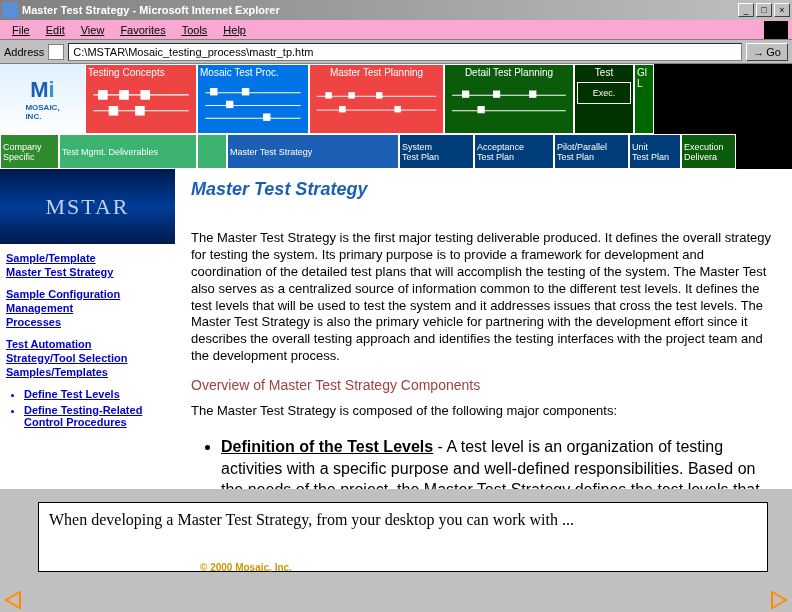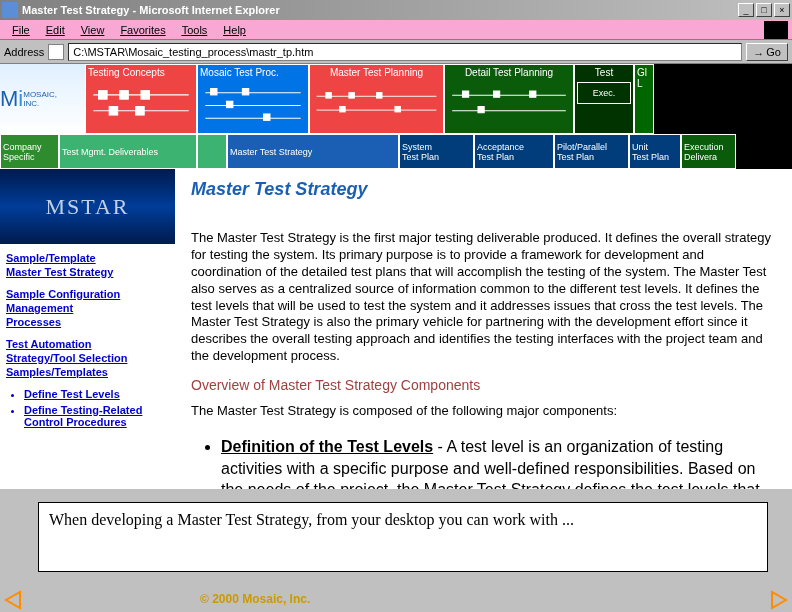--- a/index.html
+++ b/index.html
@@ -12,21 +12,21 @@
 .menubar { display:flex; background:#f9a8d4; height:20px; align-items:center; padding:0 4px; border-bottom:1px solid #808080; }
 .menubar span { padding:2px 8px; font-size:11px; text-decoration:underline; text-decoration-color:#000; }
 .menubar span::first-letter { text-decoration:underline; }
 .menubar .anim { margin-left:auto; width:24px; height:18px; background:#000; }
 .addressbar { display:flex; align-items:center; background:#c0c0c0; height:24px; padding:2px 4px; gap:4px; border-bottom:1px solid #808080; }
 .addressbar .lbl { font-size:11px; }
 .addressbar .page-icon { width:16px; height:16px; background:#fff; border:1px solid #808080; }
 .addressbar input { flex:1; height:18px; border:1px inset #808080; font-size:11px; padding:0 4px; background:#fff; }
 .go-btn { height:18px; padding:0 6px; background:#c0c0c0; border:1px solid #fff; border-right-color:#404040; border-bottom-color:#404040; font-size:11px; display:flex; align-items:center; gap:2px; }
 .navstrip { display:flex; background:#000; height:70px; }
-.logo { width:85px; height:70px; background:linear-gradient(#e0f0ff,#fff); display:flex; flex-direction:row; align-items:center; justify-content:flex-start; color:#1a5fb4; font-weight:normal; }
+.logo { width:85px; height:70px; background:linear-gradient(#e0f0ff,#fff); display:flex; flex-direction:column; align-items:center; justify-content:center; color:#1a5fb4; font-weight:bold; }
 .navcell { border:1px solid #fff; display:flex; flex-direction:column; padding:2px; font-size:10px; color:#fff; position:relative; overflow:hidden; }
 .nc1{background:#ef4444;width:112px}.nc2{background:#0073e6;width:112px}.nc3{background:#ef4444;width:135px}.nc4{background:#0a5c0a;width:130px}.nc5{background:#003300;width:60px}.nc6{background:#003d7a;width:66px}.nc7{background:#006600;width:20px}
 .navcell .diag { flex:1; margin-top:2px; }
 .diag svg { width:100%; height:100%; }
 .navrow2 { display:flex; background:#000; height:35px; }
 .navrow2 .cell { border:1px solid #fff; padding:2px; font-size:9px; color:#fff; display:flex; flex-direction:column; justify-content:center; }
 .r2c1{background:#2e8b2e;width:59px}.r2c2{background:#3cb371;width:138px}.r2c3{background:#3cb371;width:30px}.r2c4{background:#1a5fb4;width:172px}.r2c5{background:#003d7a;width:75px}.r2c6{background:#003d7a;width:80px}.r2c7{background:#003d7a;width:75px}.r2c8{background:#003d7a;width:52px}.r2c9{background:#0a5c0a;width:55px}
 .content { display:flex; height:320px; background:#fff; }
 .sidebar { width:175px; background:#fff; padding:0; overflow:hidden; }
 .mstar-logo { width:175px; height:75px; background:linear-gradient(#001a4d,#003d99,#001a4d); color:#c0d0e8; display:flex; align-items:center; justify-content:center; font-size:22px; letter-spacing:2px; font-family:Georgia,serif; }
@@ -37,21 +37,21 @@
 .sidelinks li { color:#0000cc; margin-bottom:4px; }
 .main { flex:1; padding:10px 16px; overflow:hidden; }
 .main h1 { color:#1a5fb4; font-size:18px; font-weight:bold; margin-bottom:30px; font-style:italic; }
 .main p { font-size:13px; margin-bottom:12px; line-height:1.3; }
 .main h2 { color:#a04040; font-size:14px; font-weight:normal; margin-bottom:10px; }
 .main ul { list-style:disc; padding-left:30px; }
 .main li { font-size:16px; line-height:1.35;margin-top:16px; }
 .main li b { text-decoration:underline; }
 .overlay { position:absolute; left:38px; top:502px; width:730px; height:70px; background:#fff; border:1px solid #000; padding:8px 10px; }
 .overlay .txt { font-family:"Times New Roman",serif; font-size:16px; }
-.copyright { position:absolute; left:200px; top:592px; color:#cc9900; font-size:12px; font-weight:bold; }
+.copyright { position:absolute; left:200px; top:562px; color:#cc9900; font-size:10px; font-weight:bold; }
 .nav-prev { position:absolute; left:2px; bottom:2px; width:22px; height:20px; }
 .nav-next { position:absolute; right:2px; bottom:2px; width:22px; height:20px; }
 </style>
 </head>
 <body>
 
 <div class="titlebar">
   <div class="icon"></div>
   <div class="title">Master Test Strategy - Microsoft Internet Explorer</div>
   <div class="win-controls">

